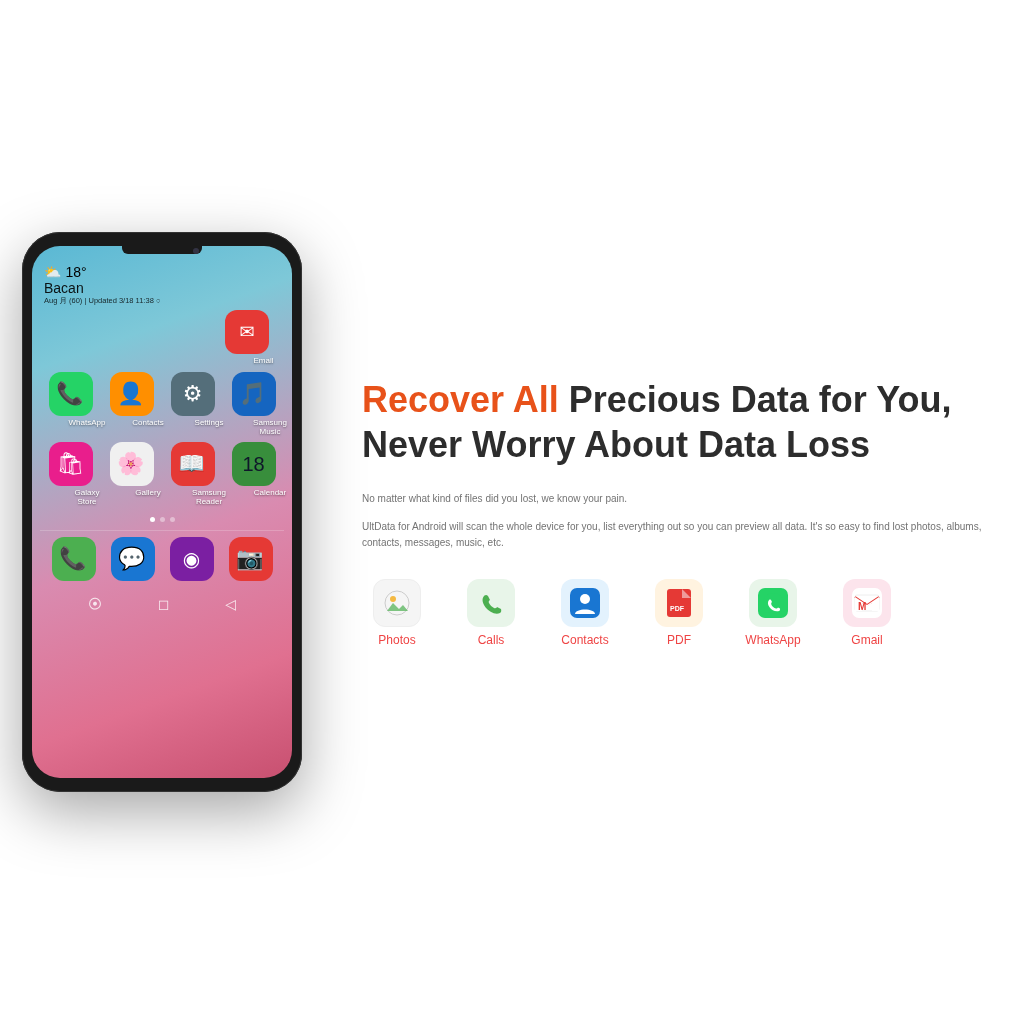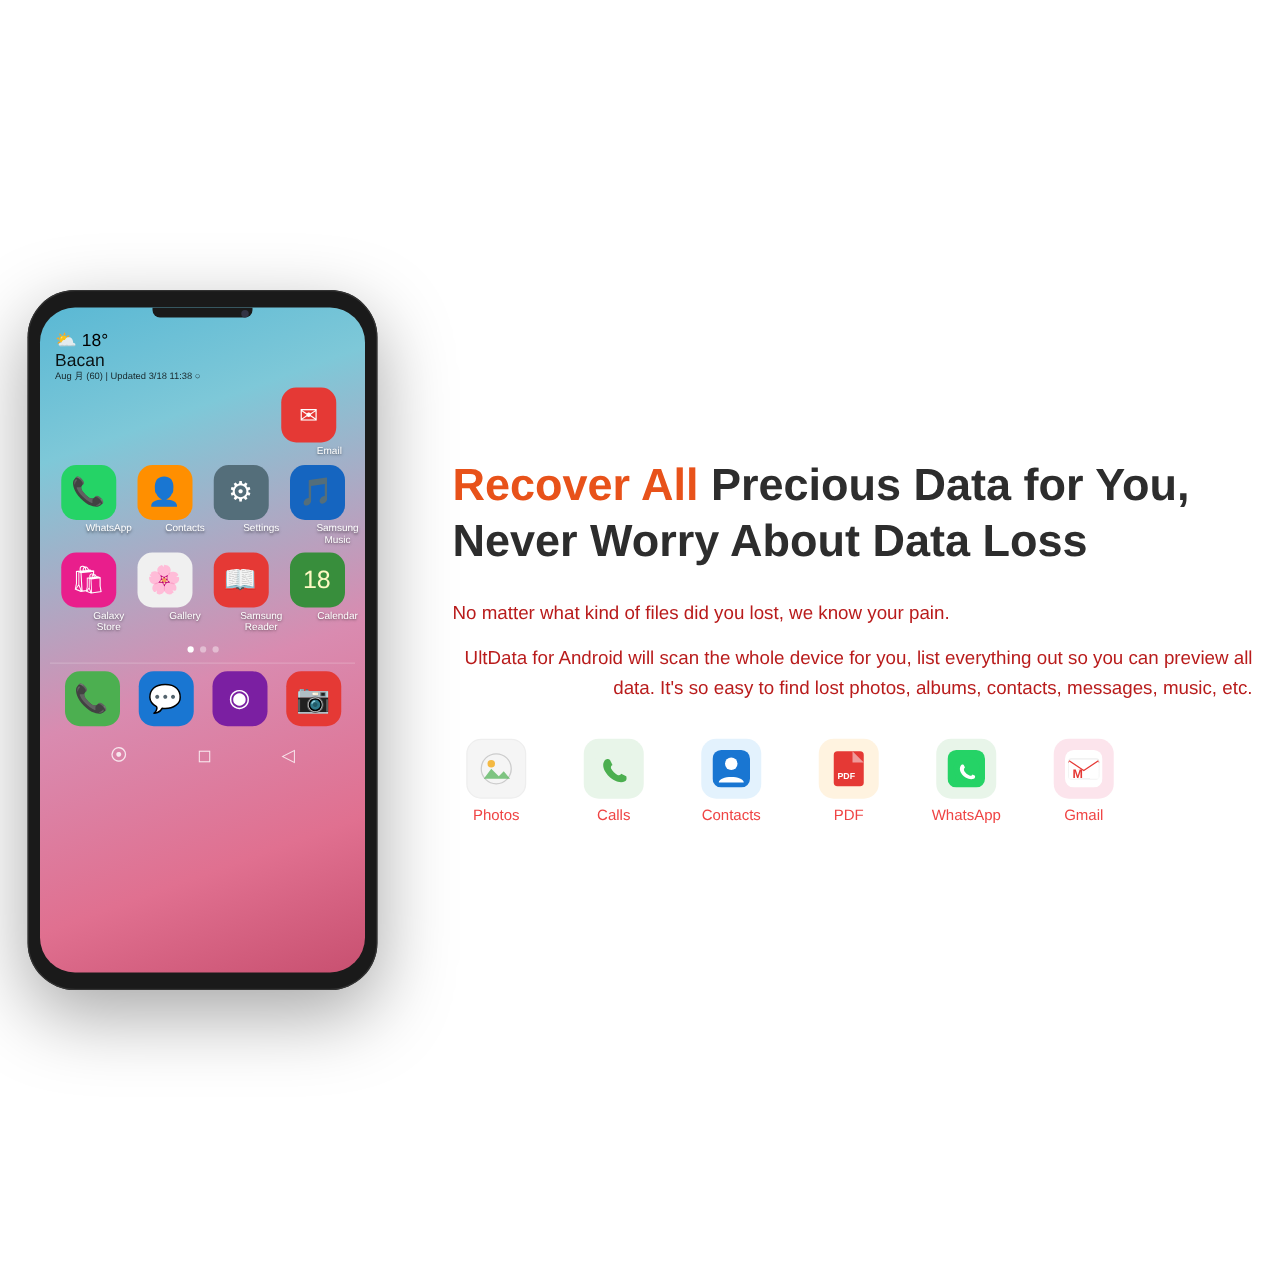--- a/index.html
+++ b/index.html
@@ -178,28 +178,27 @@
       font-size: 36px;
       font-weight: 700;
       line-height: 1.25;
       color: #2d2d2d;
       margin-bottom: 24px;
     }
     .headline-highlight {
       color: #e8521a;
     }
     .description {
-      font-size: 15px;
-      color: #b91c1c;
+      font-size: 10px;
+      color: #737373;
       line-height: 1.6;
       margin-bottom: 12px;
     }
     .description:last-of-type {
       margin-bottom: 28px;
-      text-align: right;
     }
     .icons-row {
       display: flex;
       gap: 24px;
       align-items: flex-start;
       flex-wrap: wrap;
     }
     .feature-icon {
       display: flex;
       flex-direction: column;
@@ -303,21 +302,21 @@
               <span class="app-label">Gallery</span>
             </div>
             <div class="app-icon">
               <div class="app-icon-img app-samsung-reader">
                 <span style="color:#fff;font-size:22px;">📖</span>
               </div>
               <span class="app-label">Samsung Reader</span>
             </div>
             <div class="app-icon">
               <div class="app-icon-img app-calendar">
-                <span style="color:#fef9c3;font-size:20px;">18</span>
+                <span style="color:#0f172a;font-size:20px;">18</span>
               </div>
               <span class="app-label">Calendar</span>
             </div>
           </div>
 
           <div class="dots-row">
             <div class="dot active"></div>
             <div class="dot"></div>
             <div class="dot"></div>
           </div>

